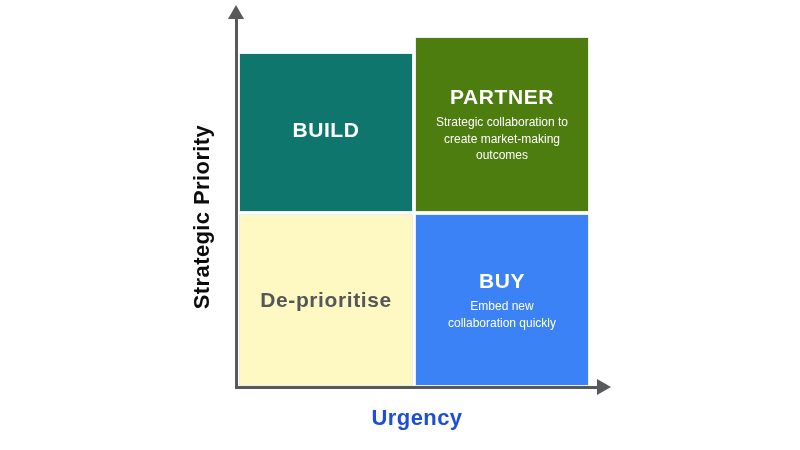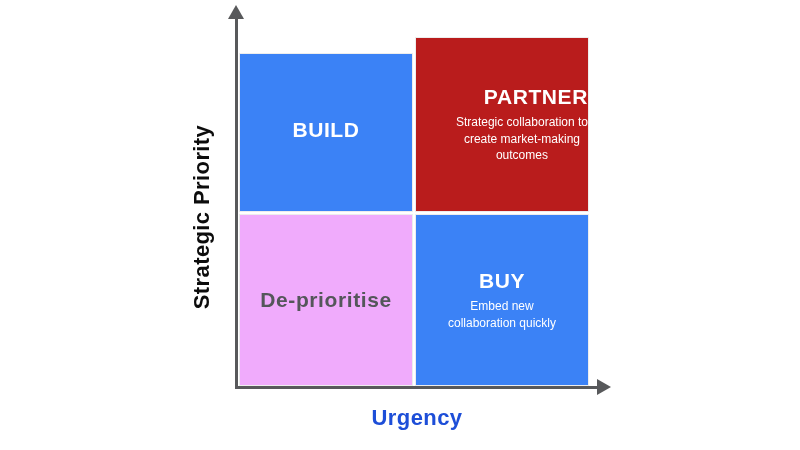--- a/index.html
+++ b/index.html
@@ -123,32 +123,32 @@
   <div class="y-axis-line"></div>
   <div class="y-axis-arrow"></div>
   <div class="x-axis-line"></div>
   <div class="x-axis-arrow"></div>
 
   <div class="y-label">Strategic Priority</div>
   <div class="x-label">Urgency</div>
 
   <div class="grid">
 
-    <div class="quadrant" style="background: #3b82f6; margin-top: 16px;">
+    <div class="quadrant" style="background: #0f766e; margin-top: 16px;">
       <div class="q-title">BUILD</div>
     </div>
 
-    <div class="quadrant" style="background: #b91c1c; align-items: flex-end;">
+    <div class="quadrant" style="background: #4d7c0f;">
       <div class="q-title">PARTNER</div>
       <div class="q-desc">Strategic collaboration to
 create market-making
 outcomes</div>
     </div>
 
-    <div class="quadrant plain" style="background: #f0abfc;">
+    <div class="quadrant plain" style="background: #fef9c3;">
       <div class="q-title">De-prioritise</div>
     </div>
 
     <div class="quadrant" style="background: #3b82f6;">
       <div class="q-title">BUY</div>
       <div class="q-desc">Embed new
 collaboration quickly</div>
     </div>
 
   </div>

